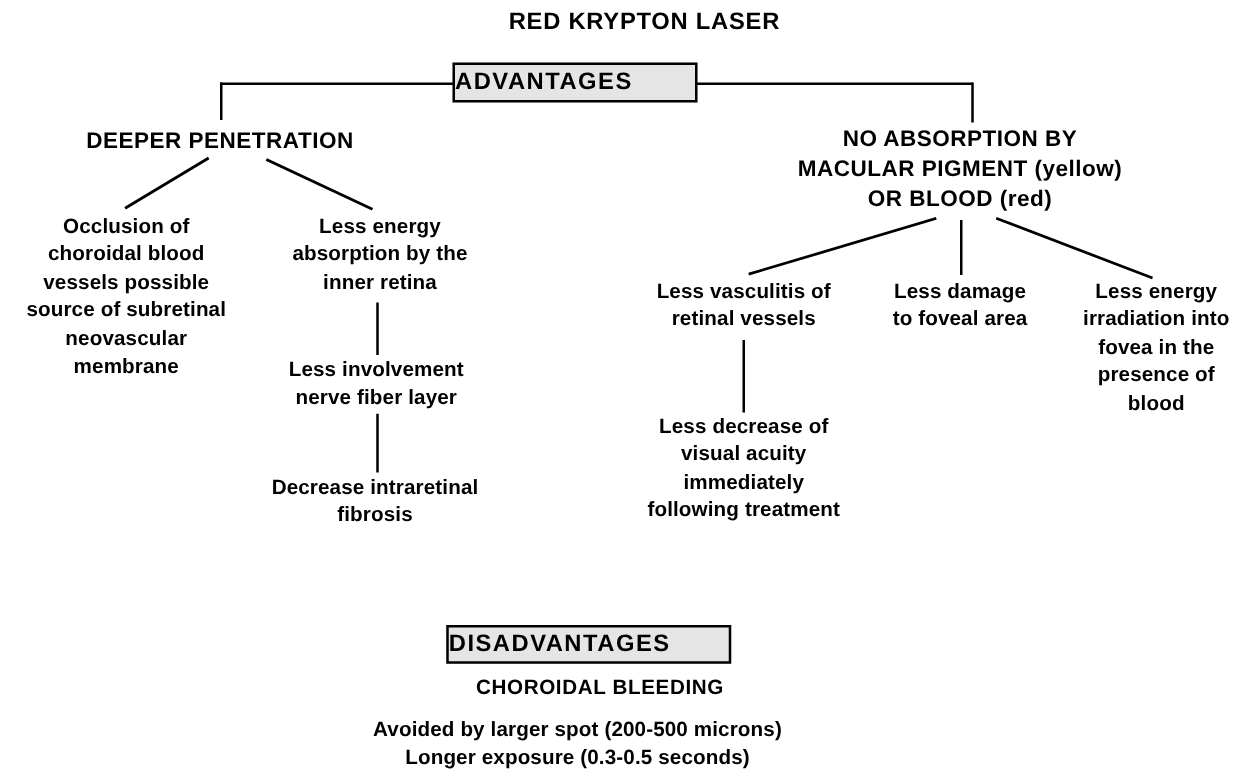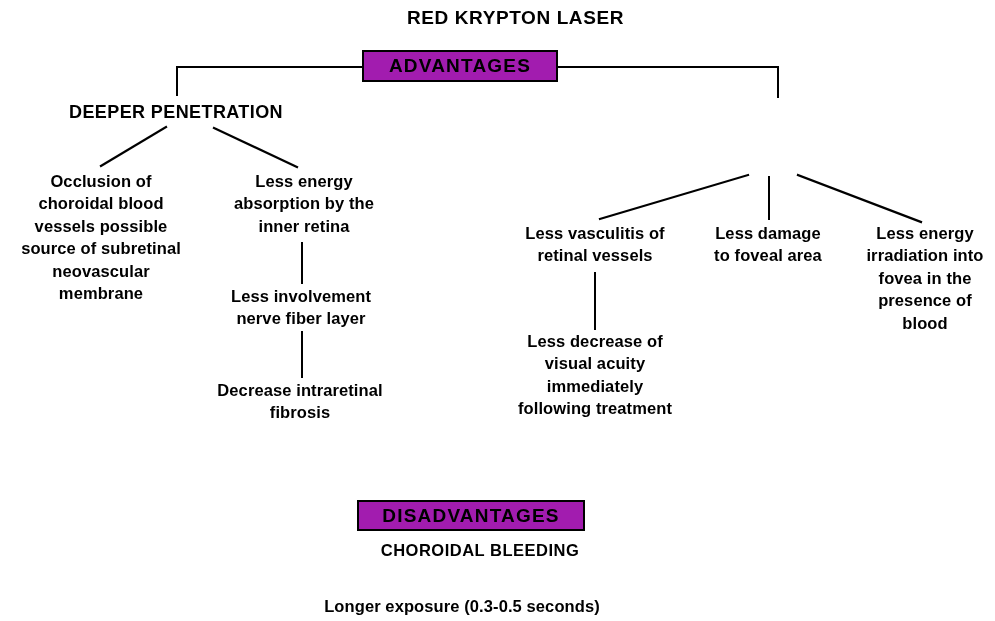--- a/index.html
+++ b/index.html
@@ -50,24 +50,23 @@
   }
   .bottom-line {
     font-size: 16.5px;
     letter-spacing: 0.1px;
     line-height: 1.38;
   }
   
   .box {
     position: absolute;
     border: 2px solid #000;
-    background: #a21caf;
+    background: #e5e5e5;
     display: flex;
     align-items: center;
-    justify-content: center;
     box-sizing: border-box;
   }
   .box span {
     font-size: 19px;
     font-weight: bold;
     letter-spacing: 1.2px;
   }
   
   .hline {
     position: absolute;
@@ -127,20 +126,23 @@
   <div class="vline" style="left:301px; top:242px; height:42px;"></div>
 
   <div class="node leaf" style="left:213px; top:285px; width:176px;">Less involvement
 nerve fiber layer</div>
 
   <div class="vline" style="left:301px; top:331px; height:47px;"></div>
 
   <div class="node leaf" style="left:190px; top:379px; width:220px;">Decrease intraretinal
 fibrosis</div>
 
+  <div class="node head-major" style="left:600px; top:100px; width:336px;">NO ABSORPTION BY
+MACULAR PIGMENT (yellow)
+OR BLOOD (red)</div>
 
   <svg class="diag" style="left:0; top:0; width:995px; height:621px;">
     <line x1="748" y1="175" x2="600" y2="219"></line>
     <line x1="798" y1="175" x2="921" y2="222"></line>
   </svg>
   <div class="vline" style="left:768px; top:176px; height:44px;"></div>
 
   <div class="node leaf" style="left:505px; top:222px; width:180px;">Less vasculitis of
 retinal vessels</div>
 
@@ -159,16 +161,17 @@
 fovea in the
 presence of
 blood</div>
 
   <div class="box" style="left:357px; top:500px; width:228px; height:31px;">
     <span>DISADVANTAGES</span>
   </div>
 
   <div class="node bottom-head" style="left:0; top:540px; width:924px;padding-left:18px;">CHOROIDAL BLEEDING</div>
 
+  <div class="node bottom-line" style="left:0; top:573px; width:924px;">Avoided by larger spot (200-500 microns)</div>
 
   <div class="node bottom-line" style="left:0; top:595px; width:924px;">Longer exposure (0.3-0.5 seconds)</div>
 
 </div>
 
 </body></html>

